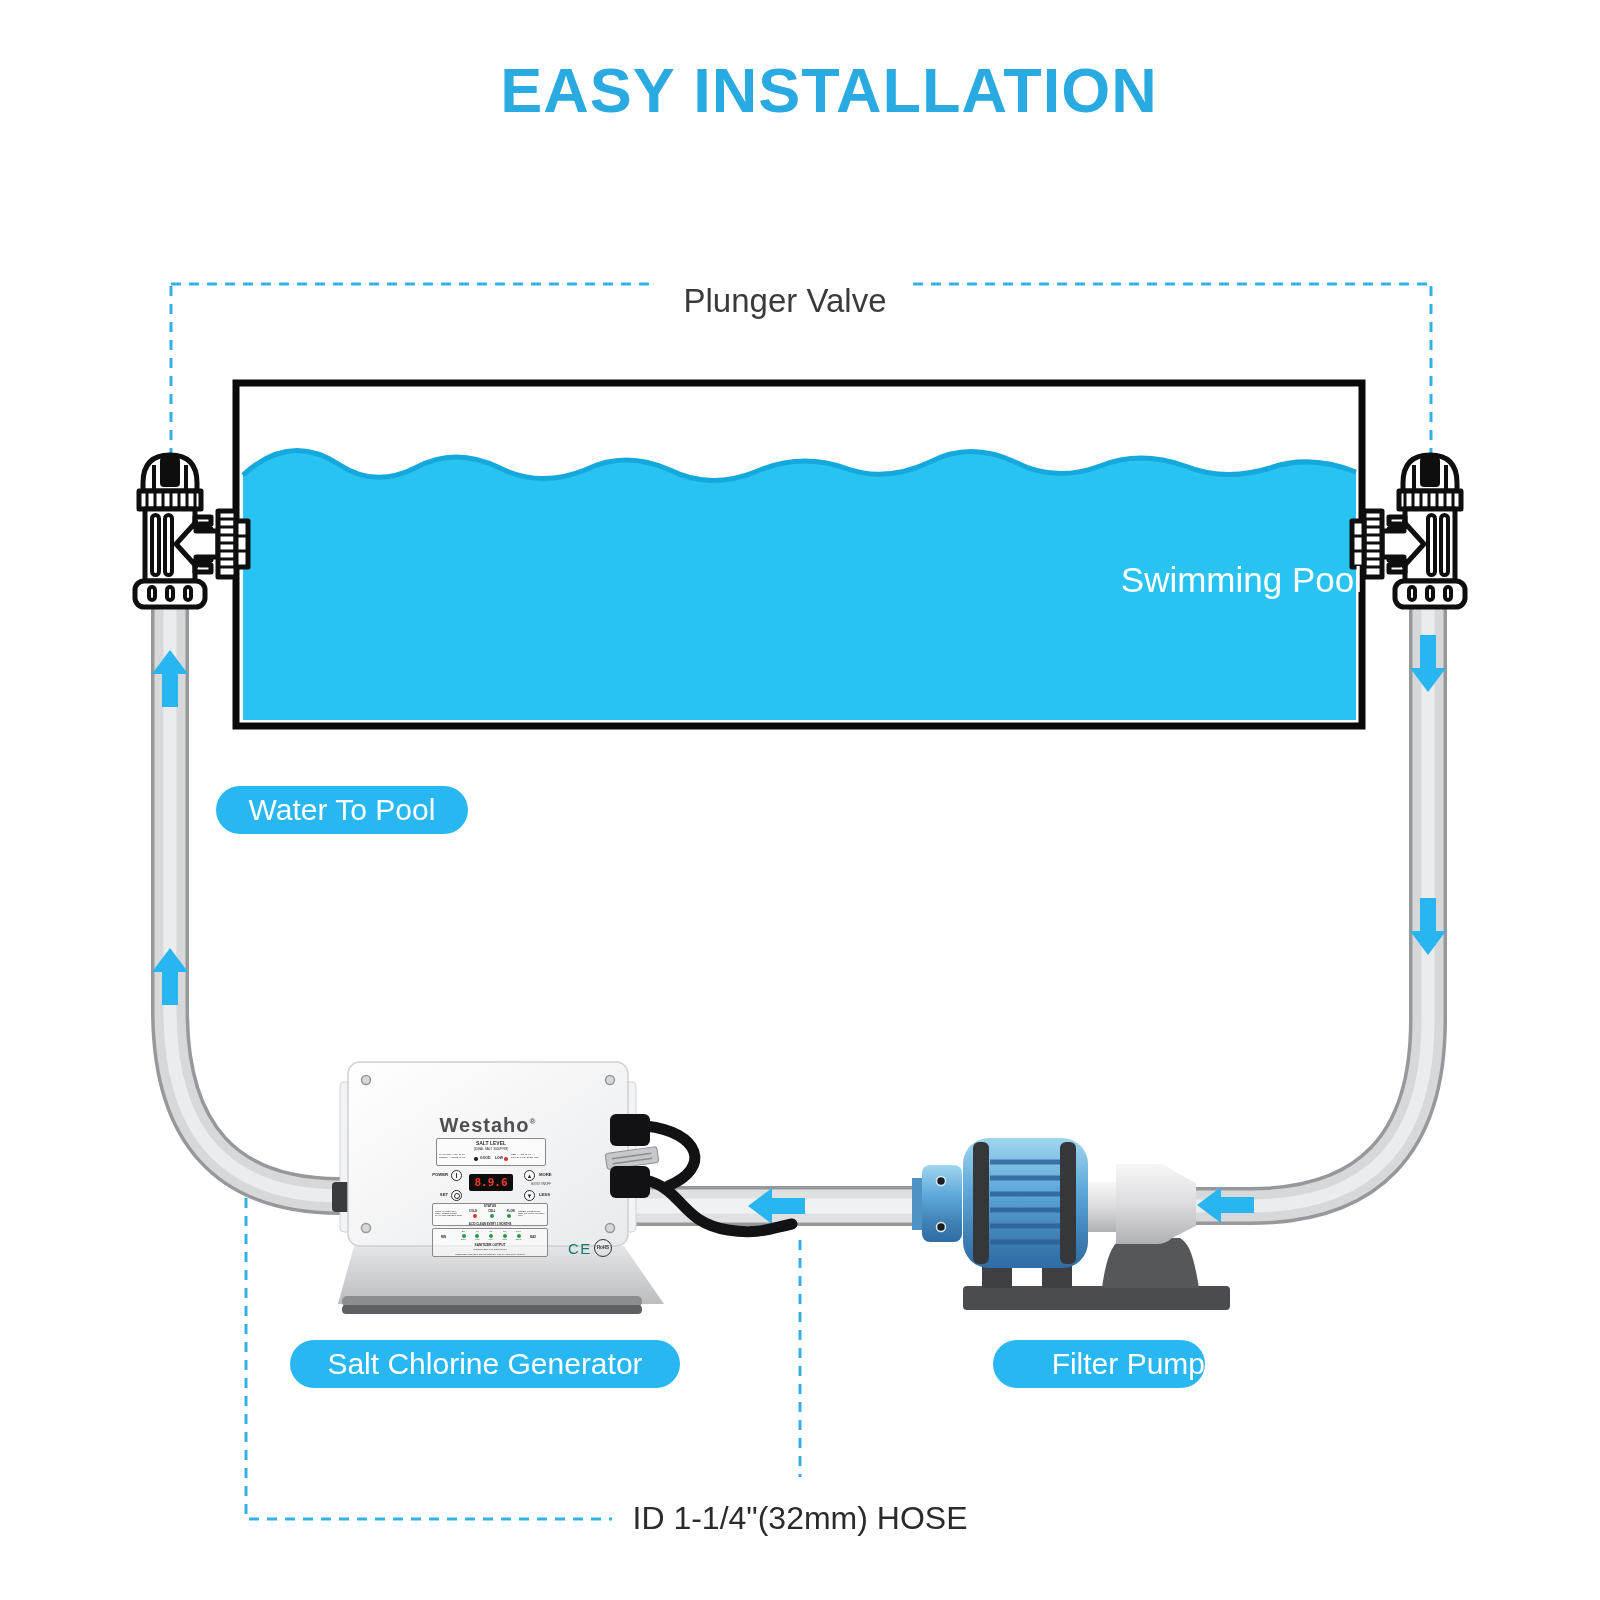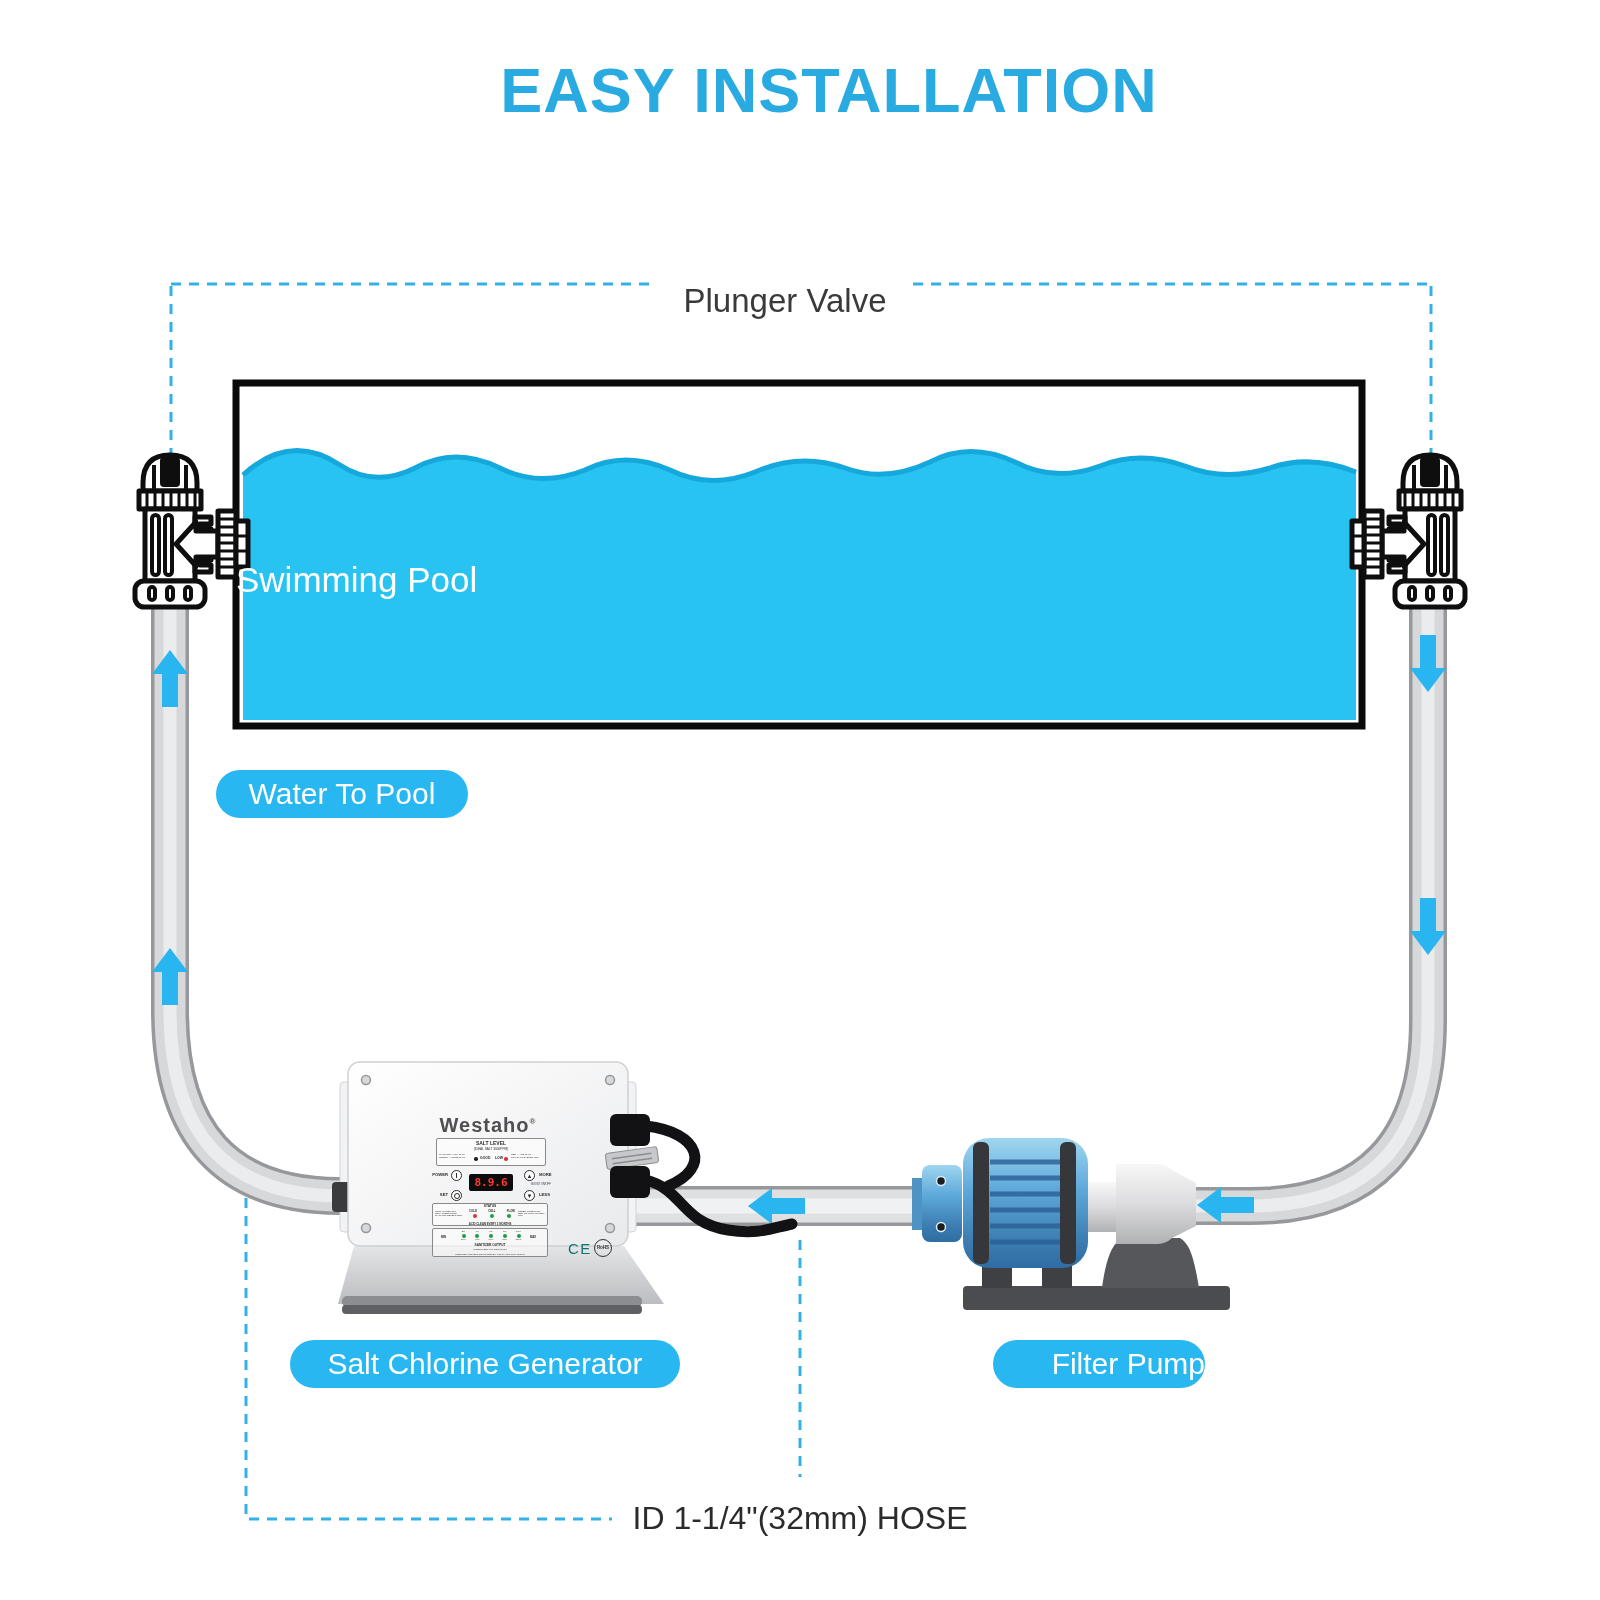--- a/index.html
+++ b/index.html
@@ -7,26 +7,26 @@
           font-family:"Liberation Sans",sans-serif;}
   .art{position:absolute;left:0;top:0;}
 
   .page-title{position:absolute;left:0;top:54px;width:1600px;text-align:center;
     font-size:63px;font-weight:bold;letter-spacing:1px;color:var(--title,#29abe2);padding-left:29px;}
 
   .callout-text{position:absolute;color:#3a3a3a;font-size:33px;white-space:nowrap;}
   .plunger-label{left:640px;top:262px;width:290px;text-align:center;margin-top:20px;}
   .hose-label{left:600px;top:1500px;width:400px;text-align:center;color:#2b2b2b;font-size:32px;}
 
-  .pool-label{position:absolute;left:236px;top:560px;width:1126px;text-align:left;
+  .pool-label{position:absolute;left:236px;top:560px;width:1126px;text-align:right;
     color:#fff;font-size:35px;}
 
   .pill{position:absolute;height:48px;line-height:48px;border-radius:24px;text-align:center;
     background:var(--accent,#29b7f2);color:#fff;font-size:30px;}
-  .pill-wtp{left:216px;top:770px;width:252px;}
+  .pill-wtp{left:216px;top:786px;width:252px;}
   .pill-wfp{left:1097px;top:791px;width:290px;}
   .pill-scg{left:290px;top:1340px;width:390px;}
   .pill-fp{left:993px;top:1340px;width:212px;text-align:right;}
 
   
   .gen-panel{position:absolute;left:348px;top:1102px;width:280px;height:184px;color:#2b2b2b;}
   .gen-panel *{box-sizing:border-box;}
   .brand{position:absolute;left:0;top:12px;width:100%;text-align:center;font-size:20px;
     font-weight:bold;color:#505052;letter-spacing:1px;}
   .brand sup{font-size:8px;}

